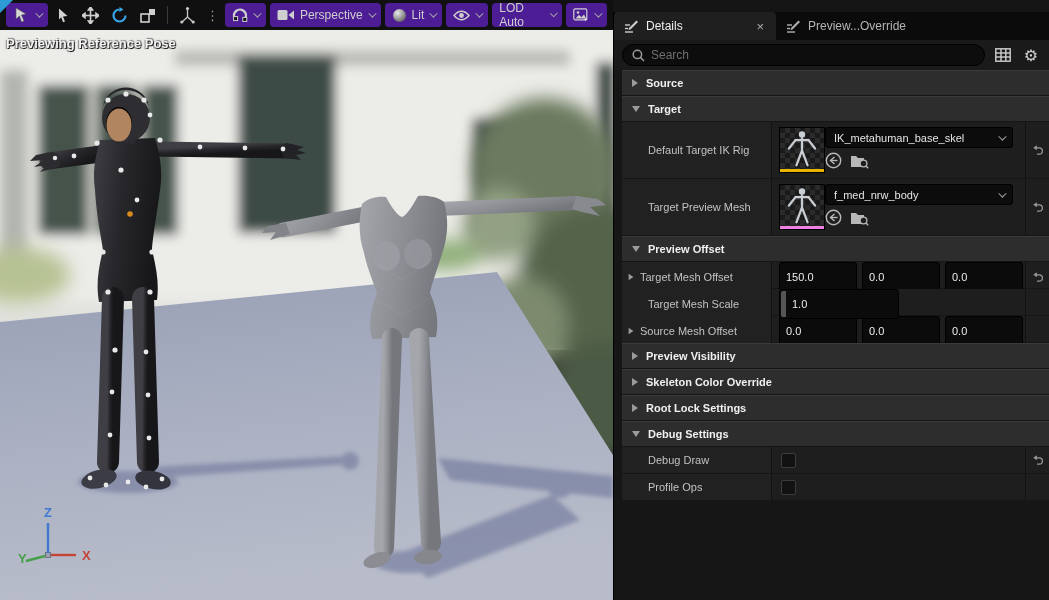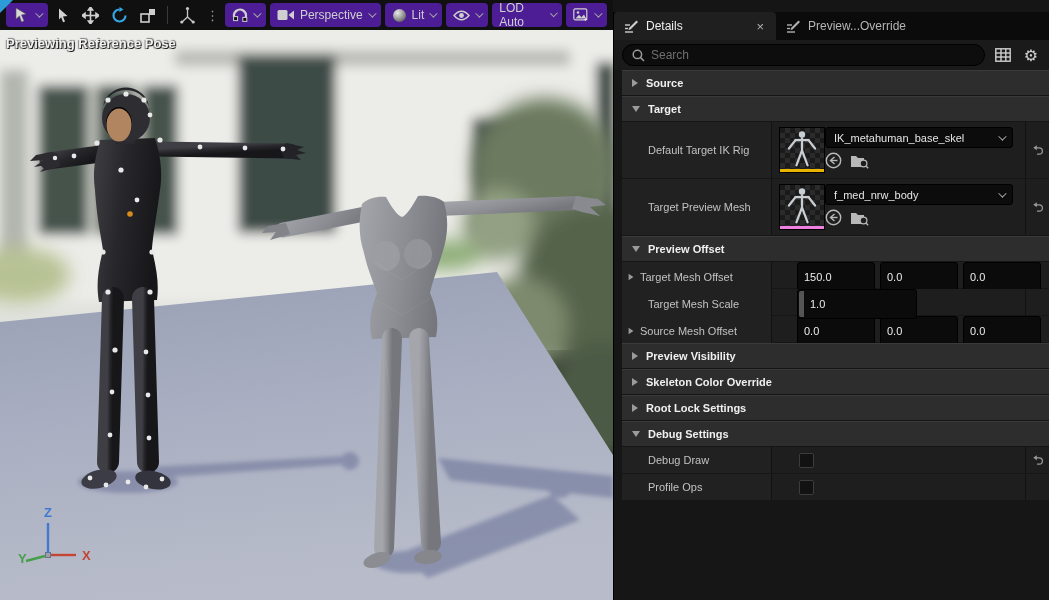--- a/index.html
+++ b/index.html
@@ -45,21 +45,21 @@
   .sec-header .lbl { color:#f0f0f0; font-size:11px; font-weight:bold; }
   .tri-r { width:0; height:0; border-left:6px solid #9b9b9b; border-top:4px solid transparent; border-bottom:4px solid transparent; }
   .tri-d { width:0; height:0; border-top:6px solid #9b9b9b; border-left:4px solid transparent; border-right:4px solid transparent; }
 
   .prop-row { display:grid; grid-template-columns:150px 1fr 24px; background:#1e1e1e; border-bottom:1px solid #161616; }
   .prop-row .name { display:flex; align-items:center; gap:6px; padding-left:14px; color:#c2c2c2; font-size:11px;
                     background:#212121; border-right:1px solid #121212; }
   .prop-row .name .indent { width:6px; }
   .prop-row .val { display:flex; align-items:center; gap:5px; padding-left:7px; }
   .prop-row .reset { display:flex; align-items:center; justify-content:center; border-left:1px solid #121212; }
-  .row-h27 { height:27px;gap:18px; }
+  .row-h27 { height:27px; }
   .row-h57 { height:57px; }
 
   .asset-box { display:flex; gap:0; align-items:flex-start; }
   .thumb { position:relative; width:46px; height:46px; border:1px solid #000;
            background:repeating-conic-gradient(#2b2b2b 0% 25%, #1a1a1a 0% 50%) 0 0/10px 10px; }
   .thumb .ubar { position:absolute; left:0; right:0; bottom:0; height:3px; }
   .ubar.yellow { background:#e8b400; }
   .ubar.pink { background:#f080e0; }
   .asset-col { display:flex; flex-direction:column; gap:4px; }
   .combo { width:188px; height:21px; background:#0c0c0c; border:1px solid #000; border-radius:3px;

